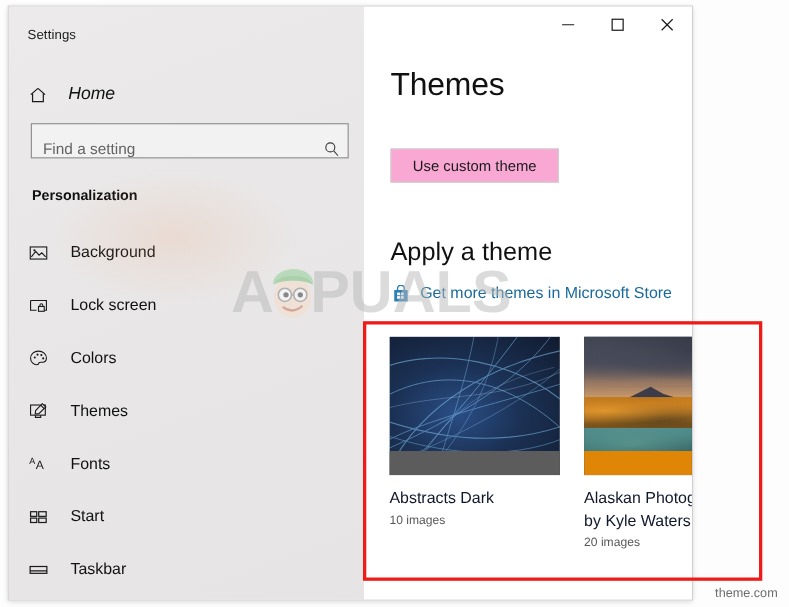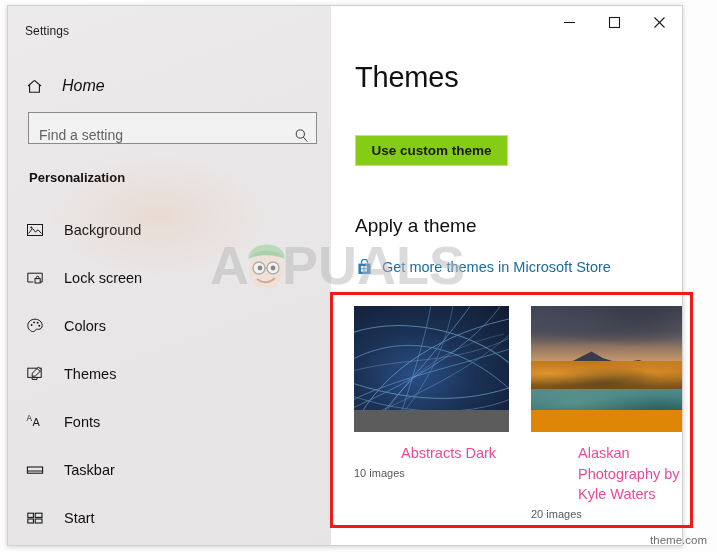--- a/index.html
+++ b/index.html
@@ -14,21 +14,21 @@
     position: relative;
     width: 717px;
     height: 552px;
     background: #fdfdfd;
   }
 
   
   .window {
     position: absolute;
     left: 7px; top: 5px;
-    width: 676px; height: 541px;
+    width: 623px; height: 541px;
     background: #ffffff;
     border: 1px solid #d0d0d0;
     box-shadow: 0 1px 5px rgba(0,0,0,0.18);
     overflow: hidden;
   }
 
   
   .nav-pane {
     position: absolute;
     left: 0; top: 0;
@@ -158,37 +158,36 @@
     font-weight: normal;
     color: #111111;
     letter-spacing: -0.2px;
   }
 
   .custom-theme-btn {
     position: absolute;
     left: 24px; top: 129px;
     min-width: 153px;
     height: 31px;
-    background: #84cc16;
+    background: #f9a8d4;
     border: 1px solid #cccccc;
     display: flex;
     align-items: center;
     justify-content: center;
     font-family: "Liberation Sans", sans-serif;
     font-size: 13.5px;
     color: #1a1a1a;
     padding: 0 14px;
     cursor: default;
-    font-weight: bold;
   }
 
   .apply-head {
     position: absolute;
     left: 24px; top: 209px;
-    font-size: 19px;
+    font-size: 23px;
     color: #111111;
   }
 
   .store-link {
     position: absolute;
     left: 24px; top: 252px;
     display: flex;
     align-items: center;
     text-decoration: none;
   }
@@ -272,23 +271,22 @@
   .art-alaska .sig {
     position:absolute; left: 8%; bottom: 13%;
     font-size: 4px; color: rgba(230,225,215,.65);
     font-family: "Liberation Serif", serif;
     letter-spacing: .4px;
   }
 
   .card-title {
     margin-top: 11px;
     font-size: 14.5px;
-    color: #ec4899;
+    color: #0f172a;
     line-height: 1.42;
-    margin-left: 47px;
   }
   .card-sub {
     margin-top: 3px;
     font-size: 11px;
     color: #585858;
   }
 
   
   .red-box {
     position: absolute;
@@ -402,37 +400,37 @@
               <text x="0.5" y="8.4" font-family="Liberation Sans, sans-serif" font-size="8.2" fill="#1a1a1a">A</text>
               <text x="6.6" y="13.4" font-family="Liberation Sans, sans-serif" font-size="11" fill="#1a1a1a">A</text>
             </svg>
           </span>
           <span class="label">Fonts</span>
         </div>
 
         <div class="nav-item">
           <span class="glyph">
             <svg width="18" height="18" viewBox="0 0 18 18">
-              <rect x="1.4" y="6.0" width="15.2" height="6.2" stroke="#1a1a1a" stroke-width="1.1" fill="none"></rect>
-              <line x1="1.4" y1="10.0" x2="16.6" y2="10.0" stroke="#1a1a1a" stroke-width="1"></line>
-            </svg>
-          </span>
-          <span class="label">Taskbar</span>
-        </div>
-
-        <div class="nav-item">
-          <span class="glyph">
-            <svg width="18" height="18" viewBox="0 0 18 18">
               <rect x="1.8" y="4.2" width="5.6" height="4.2" stroke="#1a1a1a" stroke-width="1.1" fill="none"></rect>
               <rect x="9.2" y="4.2" width="6.8" height="4.2" stroke="#1a1a1a" stroke-width="1.1" fill="none"></rect>
               <rect x="1.8" y="10.0" width="5.6" height="4.0" stroke="#1a1a1a" stroke-width="1.1" fill="none"></rect>
               <rect x="9.2" y="10.0" width="6.8" height="4.0" stroke="#1a1a1a" stroke-width="1.1" fill="none"></rect>
             </svg>
           </span>
           <span class="label">Start</span>
+        </div>
+
+        <div class="nav-item">
+          <span class="glyph">
+            <svg width="18" height="18" viewBox="0 0 18 18">
+              <rect x="1.4" y="6.0" width="15.2" height="6.2" stroke="#1a1a1a" stroke-width="1.1" fill="none"></rect>
+              <line x1="1.4" y1="10.0" x2="16.6" y2="10.0" stroke="#1a1a1a" stroke-width="1"></line>
+            </svg>
+          </span>
+          <span class="label">Taskbar</span>
         </div>
 
       </div>
     </div>
 
     <div class="content-pane">
 
       <div class="titlebar-ctrls">
         <div class="ctrl">
           <svg width="13" height="13" viewBox="0 0 13 13">

